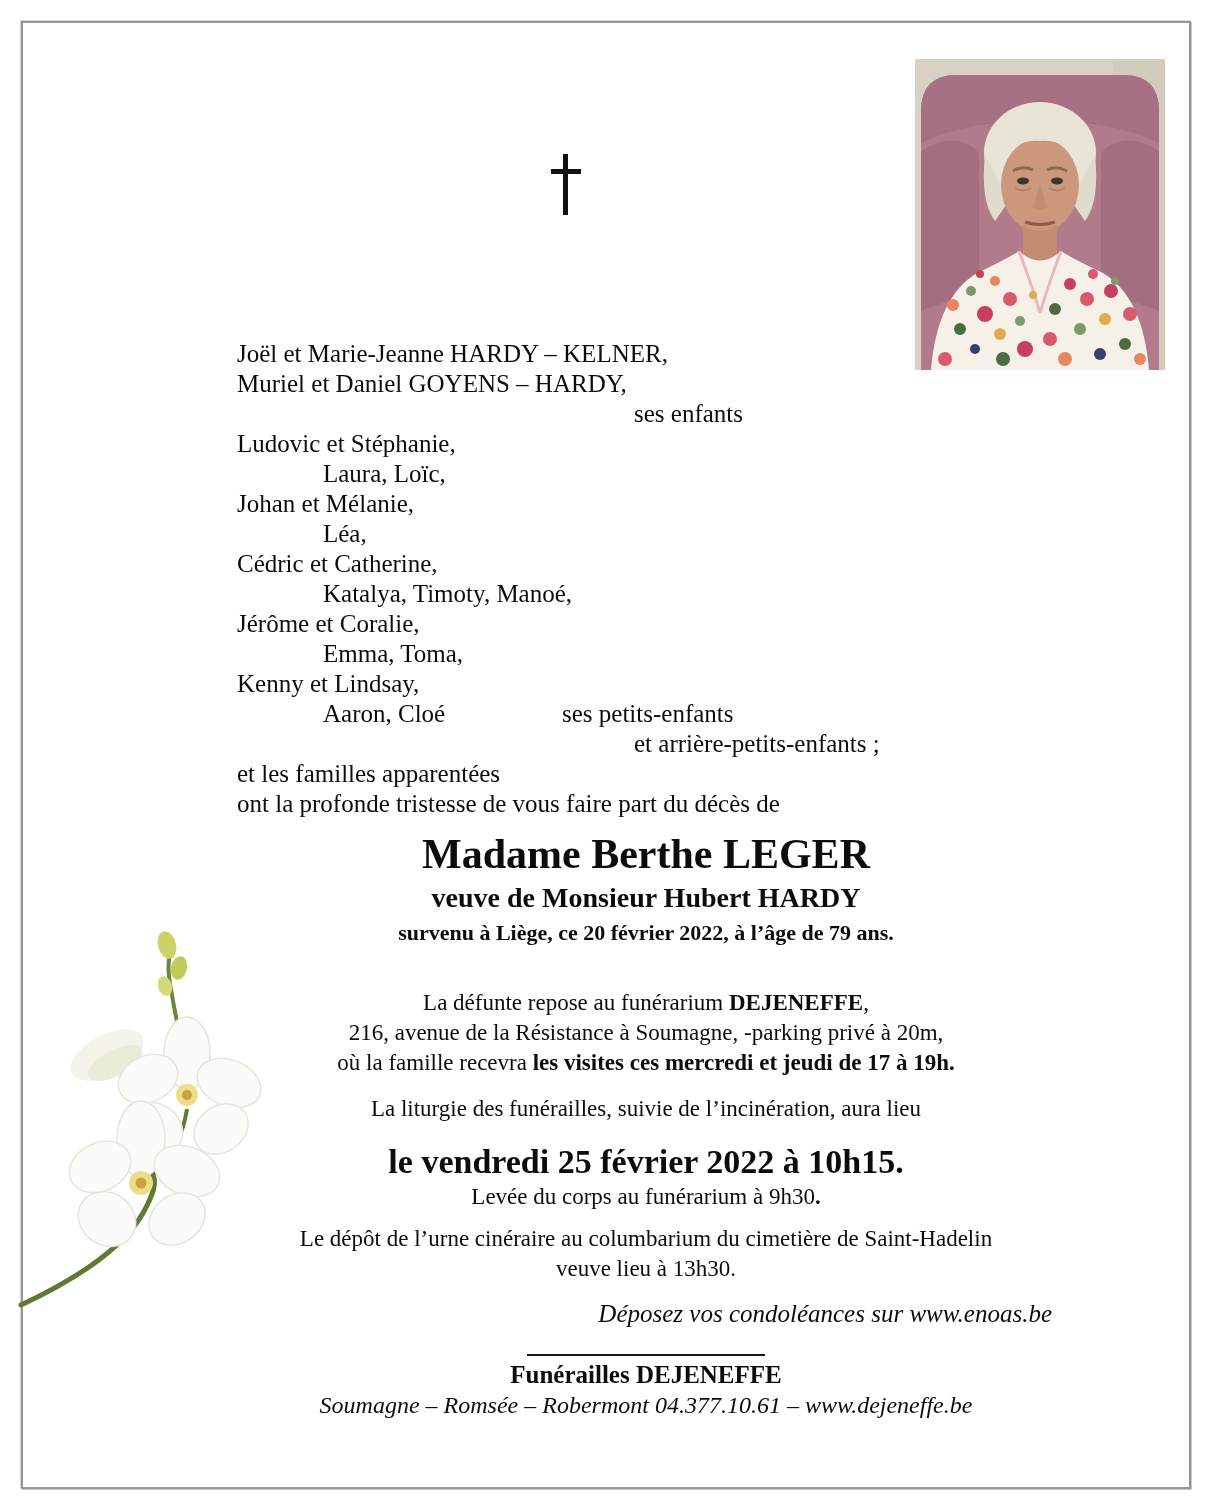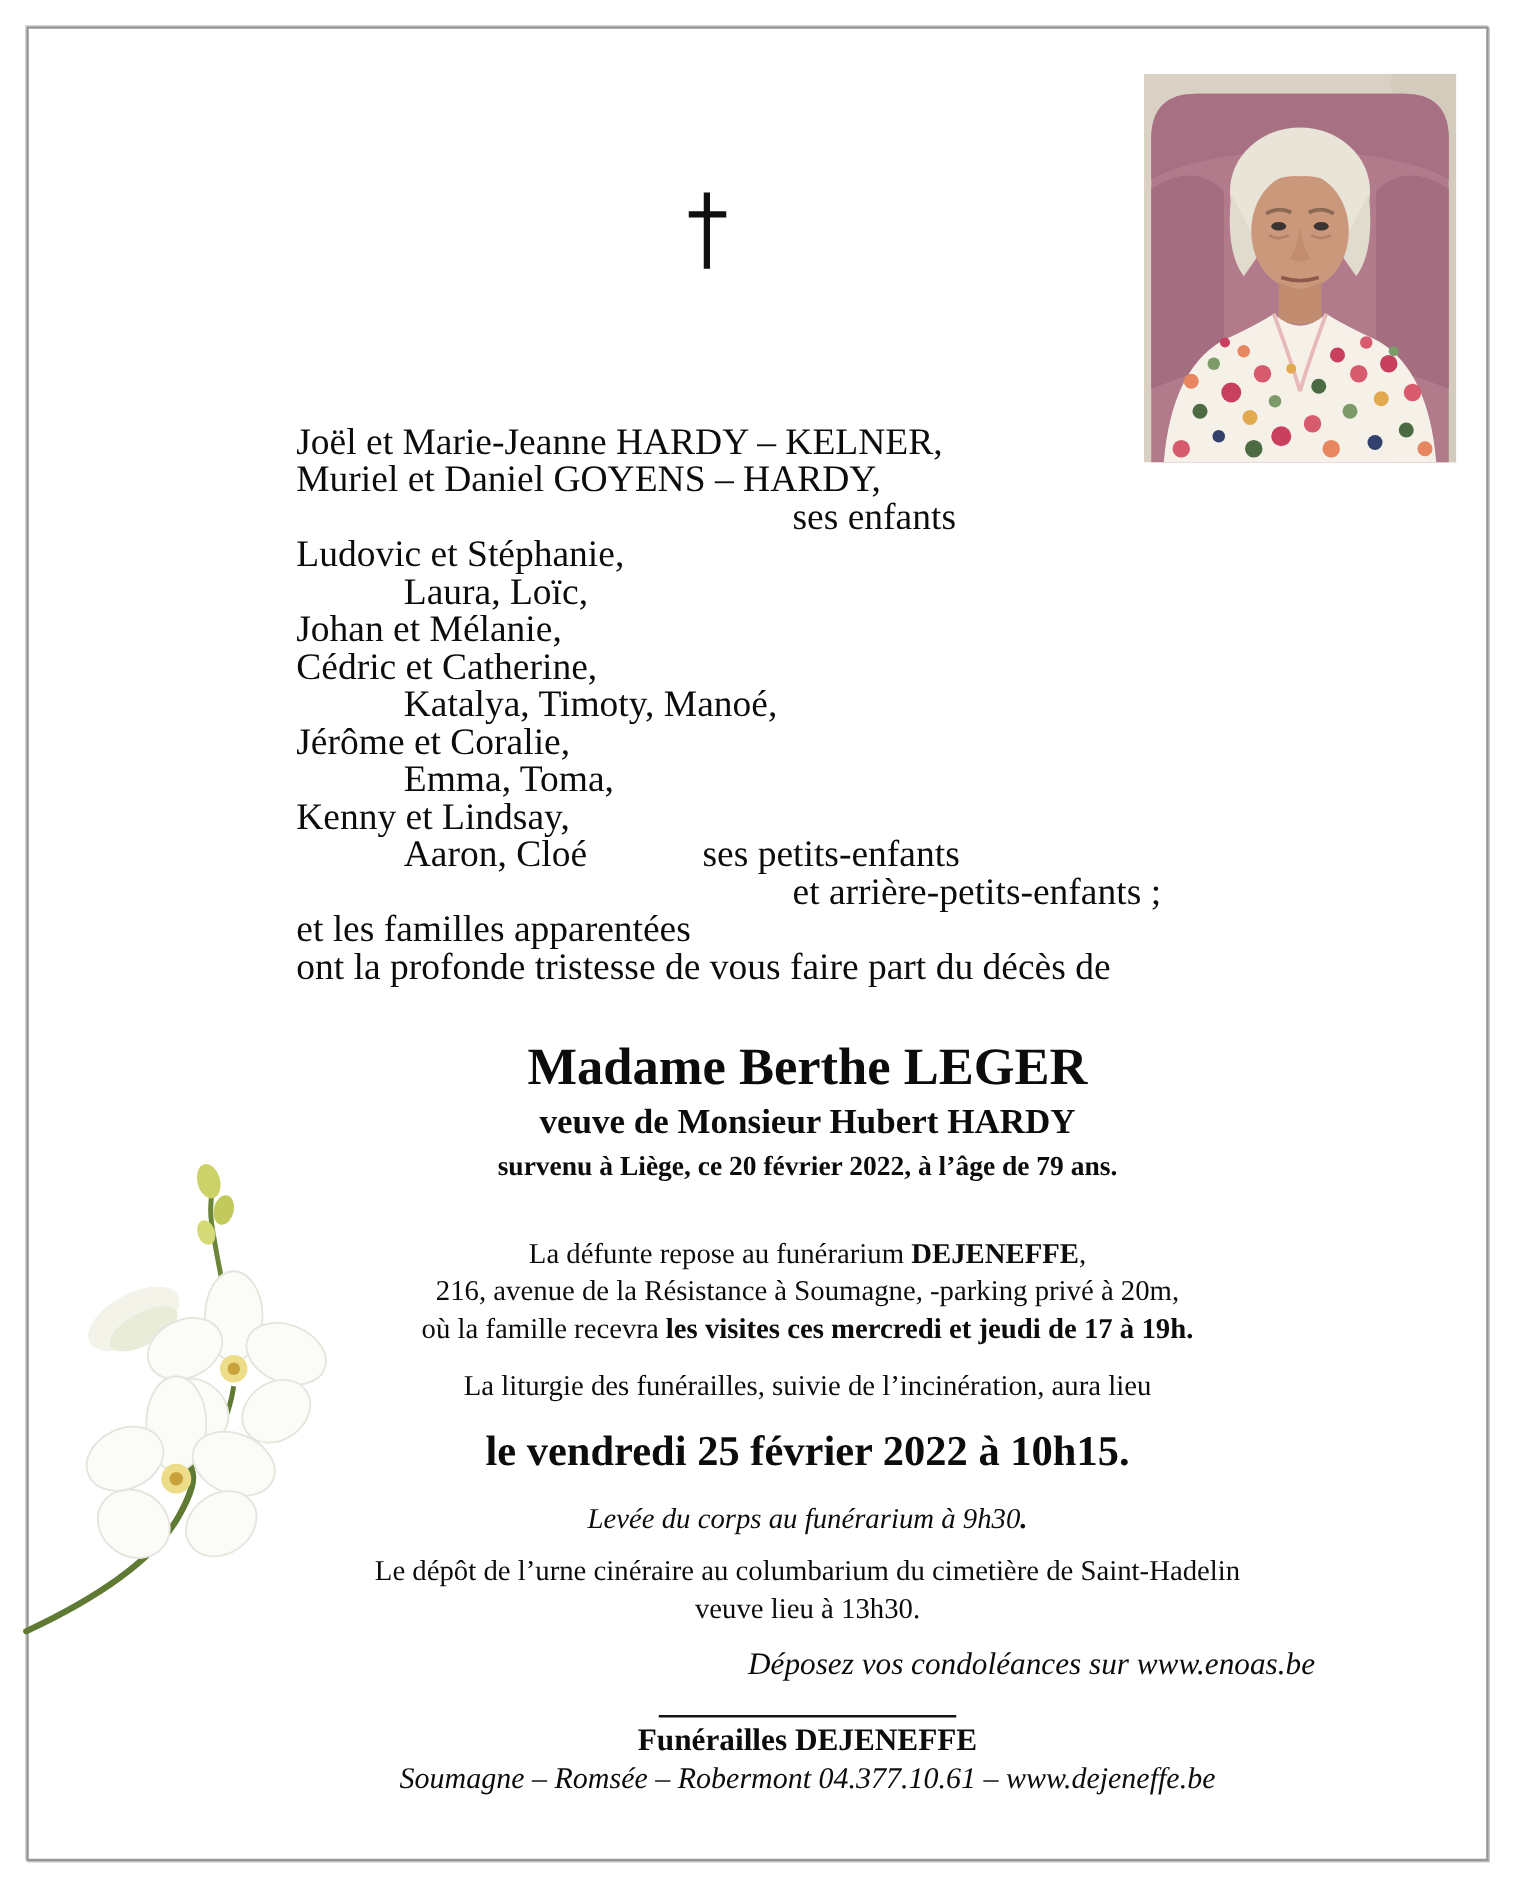--- a/index.html
+++ b/index.html
@@ -21,37 +21,37 @@
   .cross{position:absolute;left:551px;top:154px;width:30px;height:61px;}
   .cross .v{position:absolute;left:12px;top:0;width:5px;height:61px;background:#101010;}
   .cross .h{position:absolute;left:0;top:15px;width:30px;height:5px;background:#101010;}
   
   .photo{position:absolute;left:915px;top:59px;width:250px;height:311px;}
   
   .orchid{position:absolute;left:15px;top:923px;width:250px;height:405px;}
   
   .names{
     position:absolute;left:237px;top:339px;width:830px;
-    font-size:30px;line-height:30px;
+    font-size:25px;line-height:30px;
   }
   .nline{position:relative;min-height:30px;white-space:nowrap;}
   .ind{padding-left:86px;}
   .rlabel{position:absolute;left:397px;top:0;}
   
   .main{
     position:absolute;left:240px;top:830px;width:812px;
     text-align:center;font-size:23px;line-height:30px;
   }
   .h-name{font-size:42px;font-weight:bold;line-height:48px;}
   .h-rel{font-size:28px;font-weight:bold;line-height:36px;margin-top:2px;}
   .h-death{font-size:22px;font-weight:bold;line-height:30px;margin-top:2px;}
   .p-repose{margin-top:40px;}
   .p-liturgy{margin-top:16px;}
   .h-date{font-size:34px;font-weight:bold;line-height:40px;margin-top:18px;}
-  .p-levee{margin-top:18px;font-style:italic;}
+  .p-levee{}
   .p-urne{margin-top:12px;}
   .p-condol{margin-top:14px;font-size:25px;line-height:32px;font-style:italic;text-align:right;}
   .divider{width:238px;margin:24px auto 0;border-top:2px solid #151515;height:0;}
   .p-home{margin-top:4px;font-size:25px;font-weight:bold;line-height:30px;}
   .p-contact{font-size:24px;font-style:italic;line-height:30px;}
   b{font-weight:bold;}
 </style>
 </head>
 <body>
 
@@ -150,20 +150,21 @@
 
   <div class="names">
     <div class="nline"><span>Joël et Marie-Jeanne HARDY – KELNER,</span></div>
     <div class="nline"><span>Muriel et Daniel GOYENS – HARDY,</span></div>
     <div class="nline">
         <span class="rlabel">ses enfants</span>
       </div>
     <div class="nline"><span>Ludovic et Stéphanie,</span></div>
     <div class="nline ind"><span>Laura, Loïc,</span></div>
     <div class="nline"><span>Johan et Mélanie,</span></div>
+    <div class="nline ind"><span>Léa,</span></div>
     <div class="nline"><span>Cédric et Catherine,</span></div>
     <div class="nline ind"><span>Katalya, Timoty, Manoé,</span></div>
     <div class="nline"><span>Jérôme et Coralie,</span></div>
     <div class="nline ind"><span>Emma, Toma,</span></div>
     <div class="nline"><span>Kenny et Lindsay,</span></div>
     <div class="nline ind">
       <span>Aaron, Cloé</span>
       <span class="rlabel" style="left:325px">ses petits-enfants</span>
     </div>
     <div class="nline">

